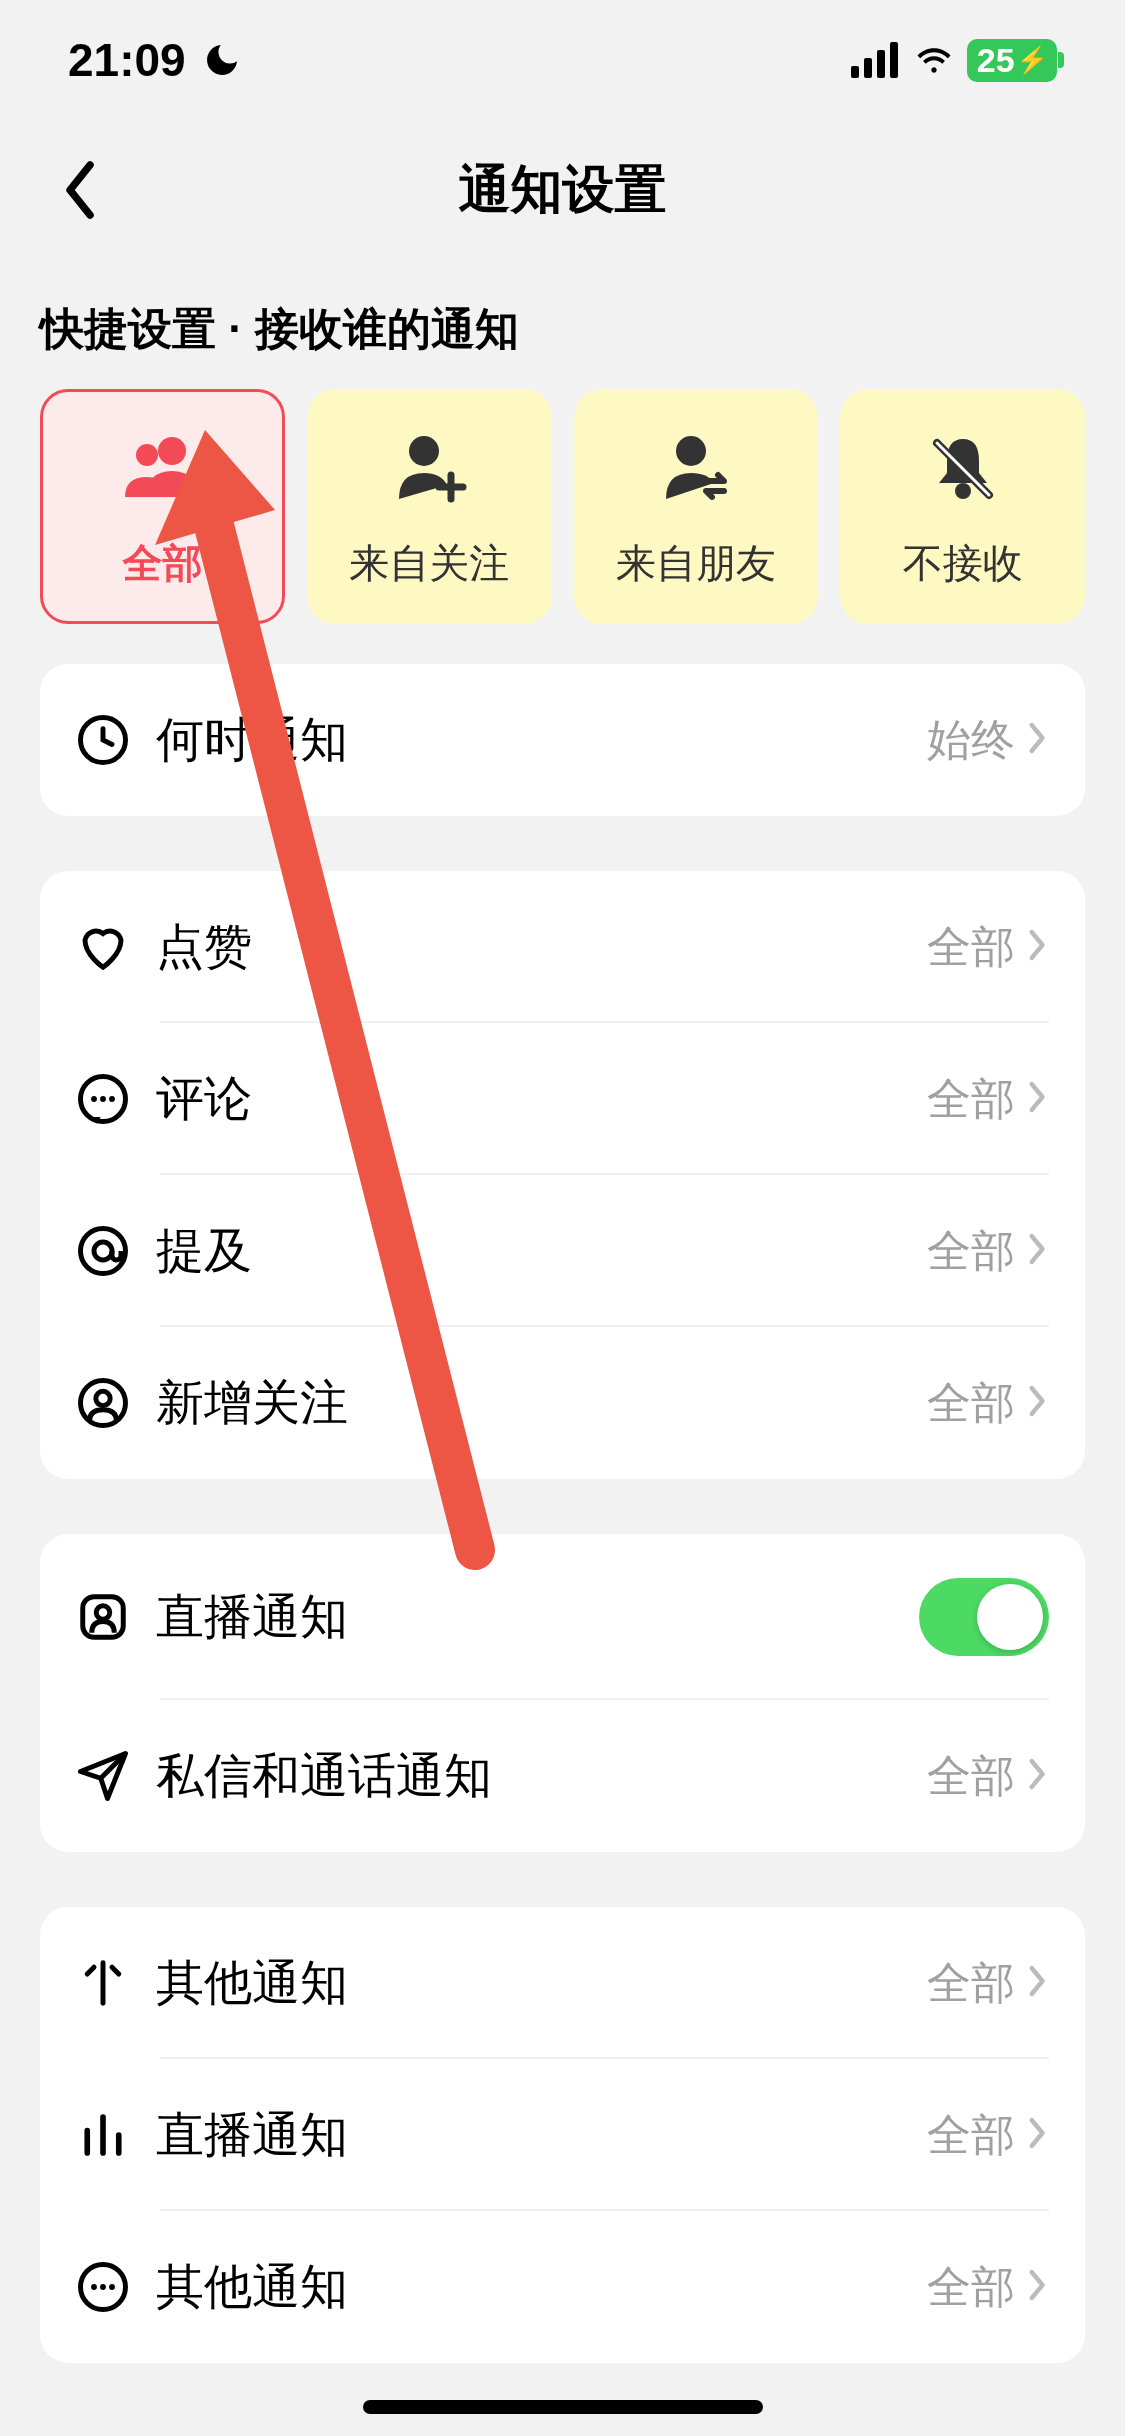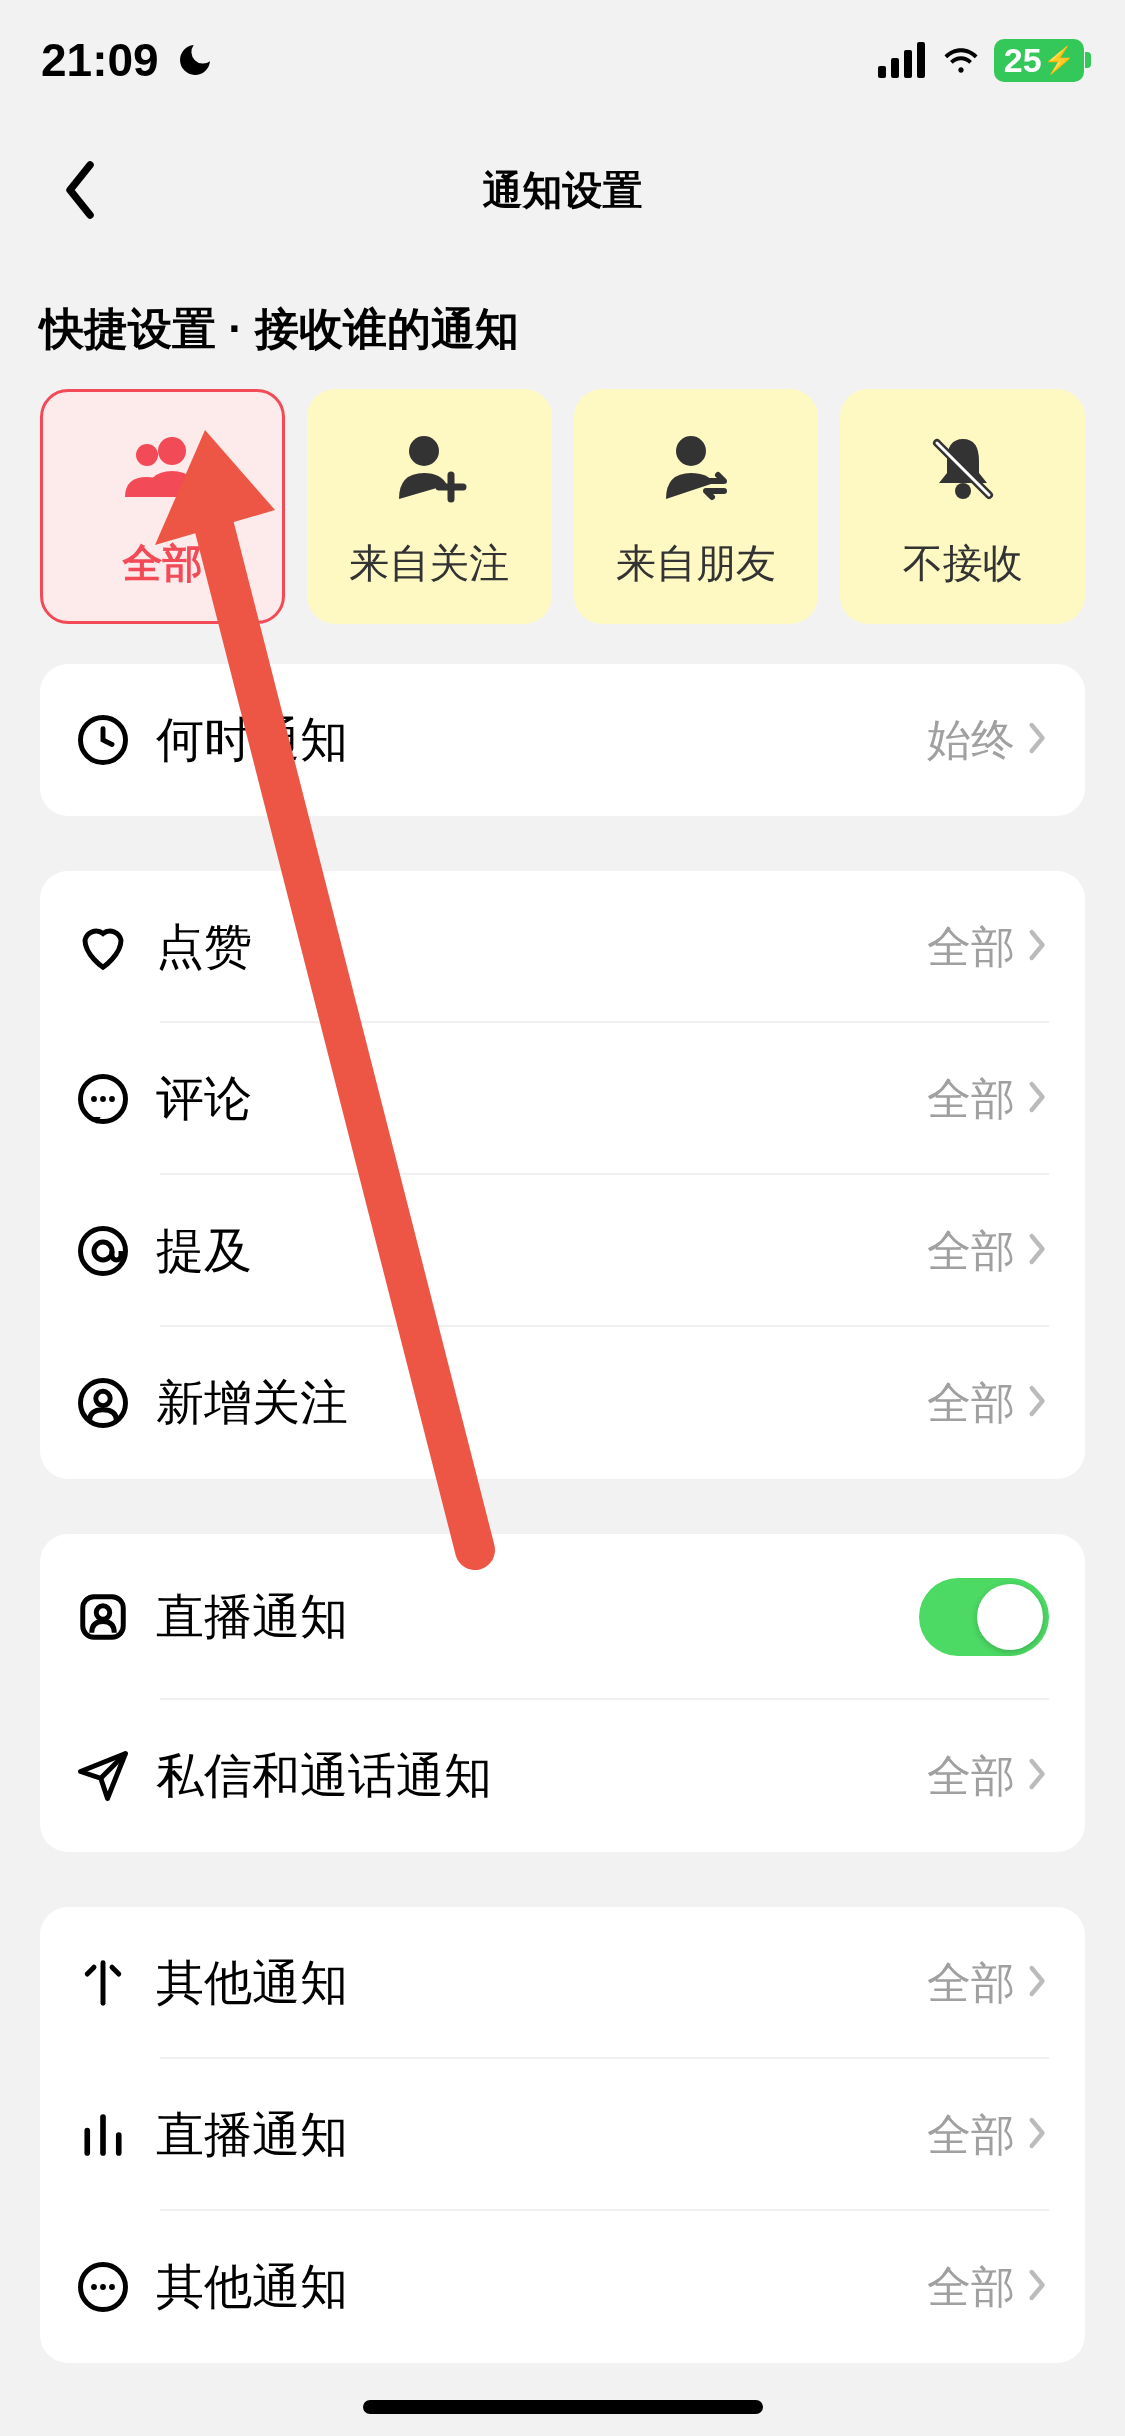--- a/index.html
+++ b/index.html
@@ -15,21 +15,21 @@
       font-family: -apple-system, "PingFang SC", "Helvetica Neue", Arial, sans-serif;
       overflow: hidden;
       position: relative;
     }
     
     .status-bar {
       height: 120px;
       display: flex;
       justify-content: space-between;
       align-items: center;
-      padding: 0 41px;
+      padding: 0 68px;
       font-size: 46px;
       font-weight: 600;
       color: #000;
     }
     .status-left {
       display: flex;
       align-items: center;
       gap: 16px;
     }
     .status-right {
@@ -75,21 +75,21 @@
       display: flex;
       align-items: center;
       justify-content: center;
       cursor: pointer;
     }
     .header-title {
       position: absolute;
       left: 0;
       right: 0;
       text-align: center;
-      font-size: 40px;
+      font-size: 52px;
       font-weight: 600;
       color: #000;
       pointer-events: none;
     }
     
     .section-label {
       font-size: 44px;
       font-weight: 600;
       color: #000;
       padding: 40px 40px 30px 40px;

